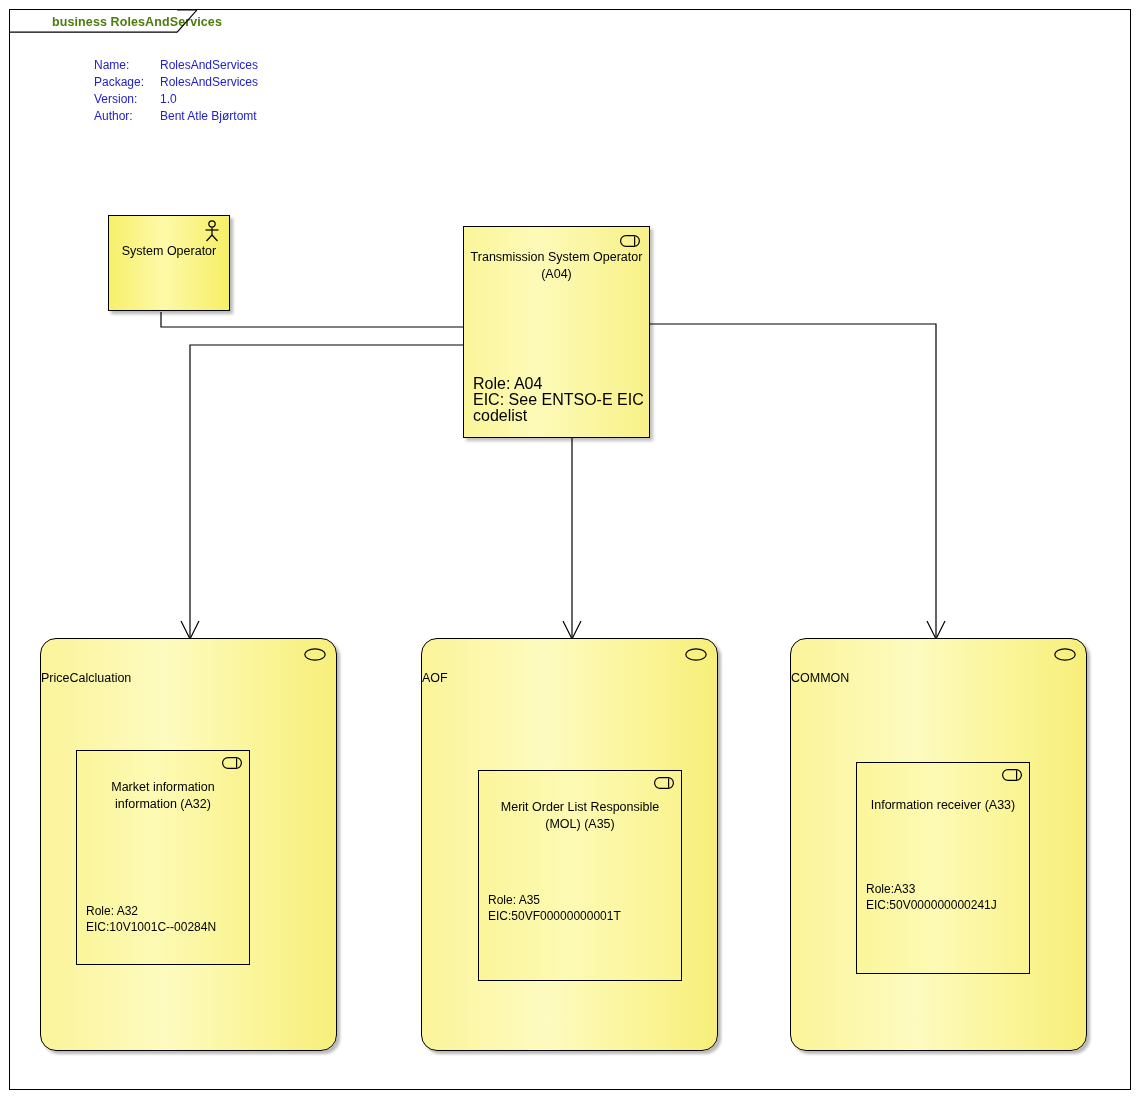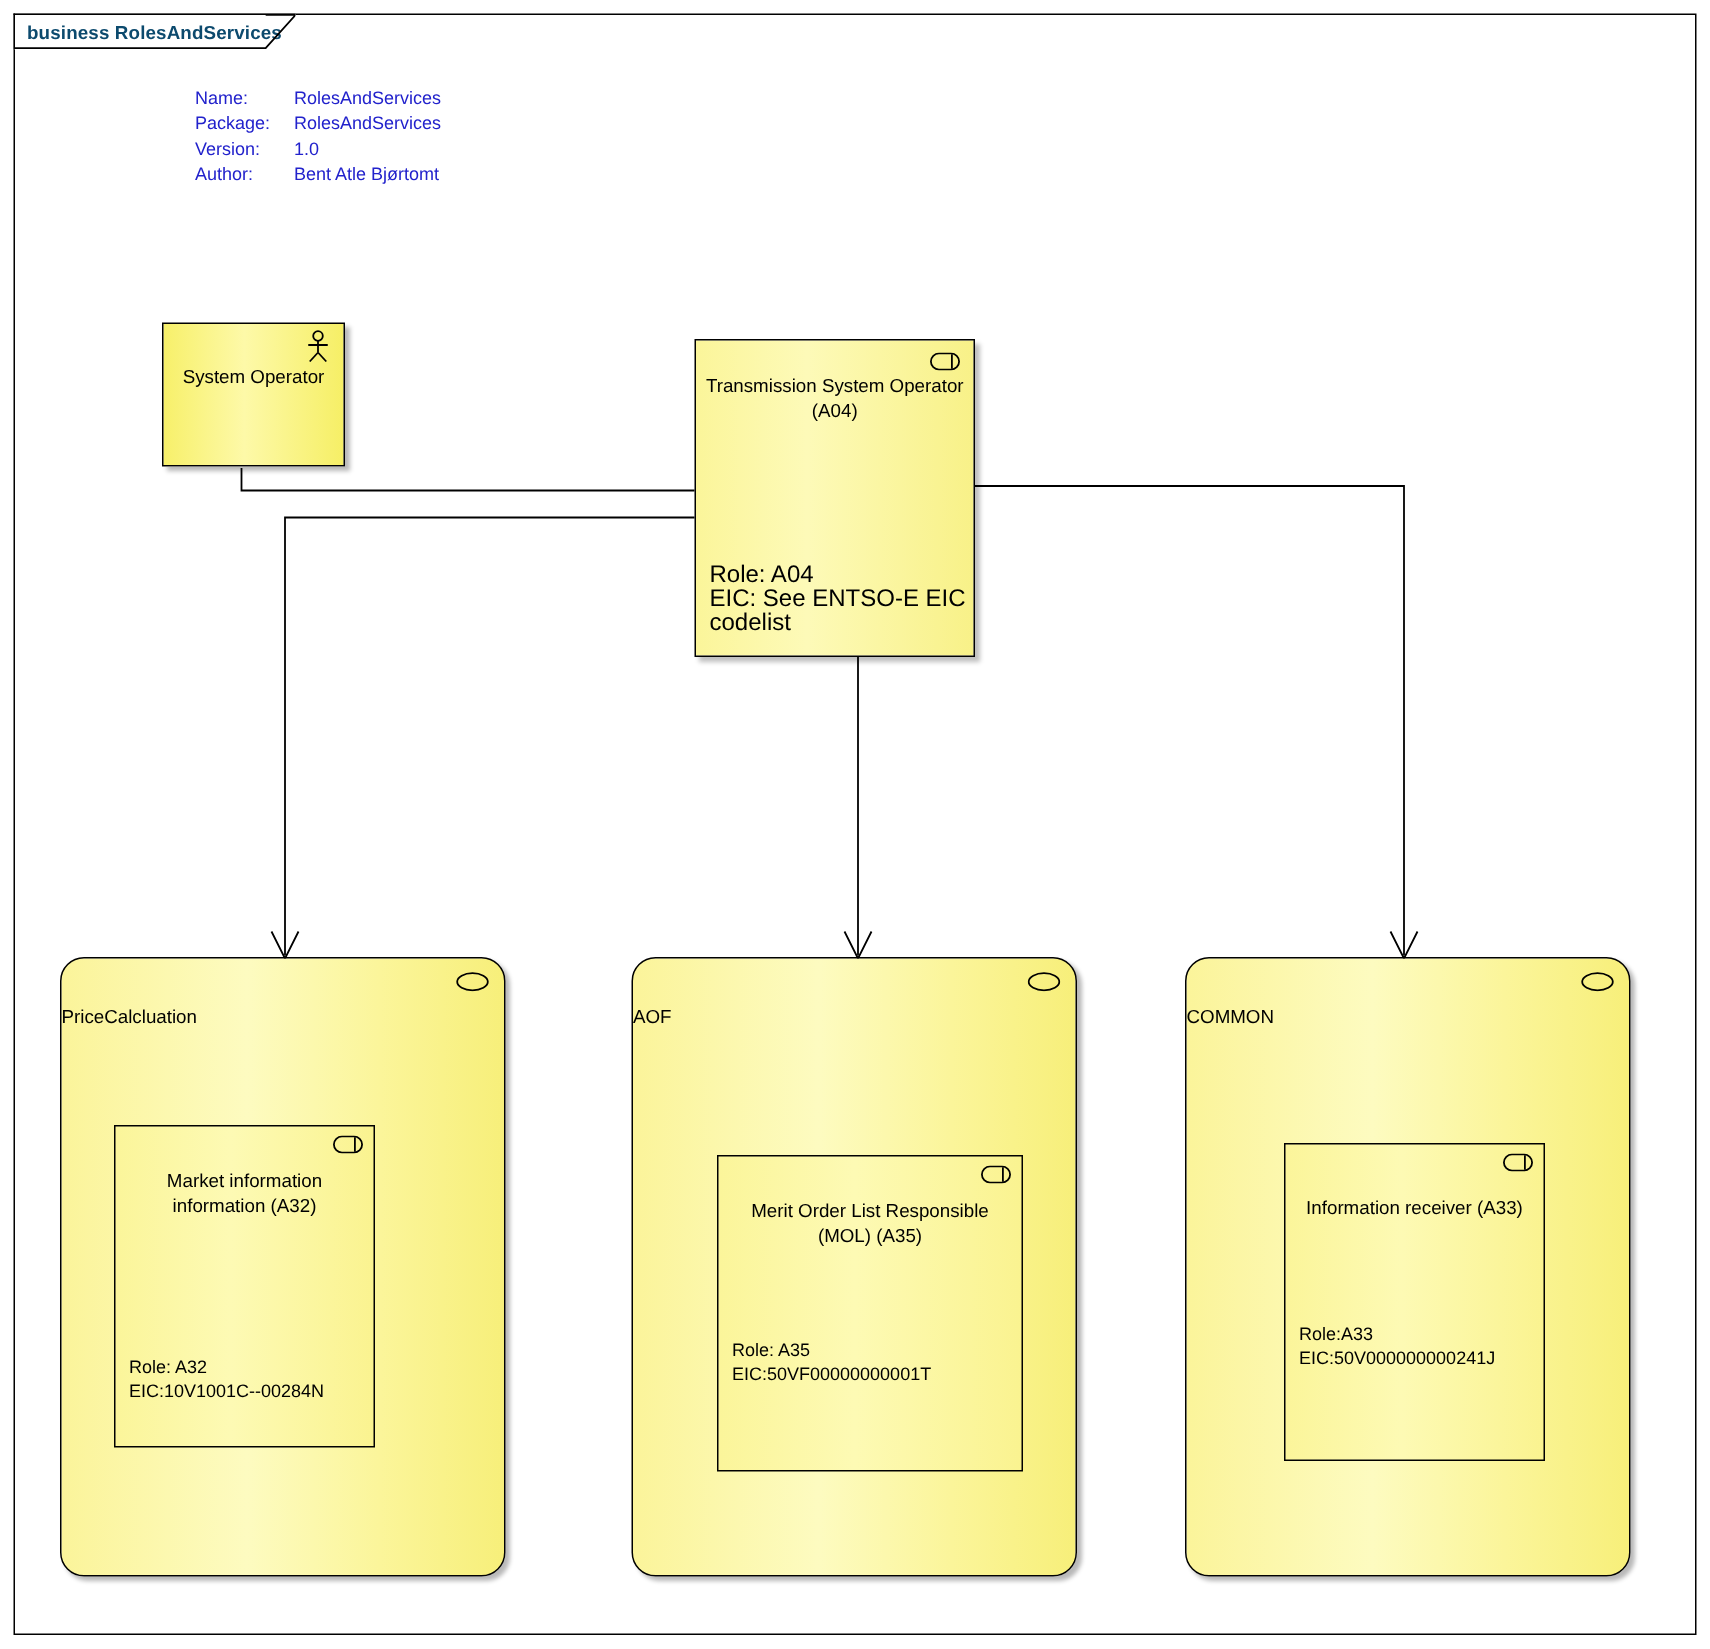--- a/index.html
+++ b/index.html
@@ -38,39 +38,39 @@
     position: relative;
     height: 24px;
     display: flex;
     align-items: center;
     padding: 0 6px 0 8px;
     white-space: nowrap;
   }
   .frame-tab-label {
     font-size: 12.5px;
     font-weight: bold;
-    color: #0c4a6e;
+    color: #4d7c0f;
     letter-spacing: 0.1px;
+    margin-left: 34px;
   }
   
   .frame-tab-edge {
     position: absolute;
     left: 0; top: 0;
     width: 100%; height: 100%;
     pointer-events: none;
   }
 
   
   .props {
     position: absolute;
     left: 94px; top: 57px;
     font-size: 12px;
     color: #2222cc;
     line-height: 17px;
-    margin-left: 36px;
   }
   .props table { border-collapse: collapse; }
   .props td { padding: 0; vertical-align: top; color: #2222cc; font-size: 12px; }
   .props td.key { width: 66px; }
 
   
   .connectors {
     position: absolute;
     left: 0; top: 0;
     width: 1140px; height: 1099px;

